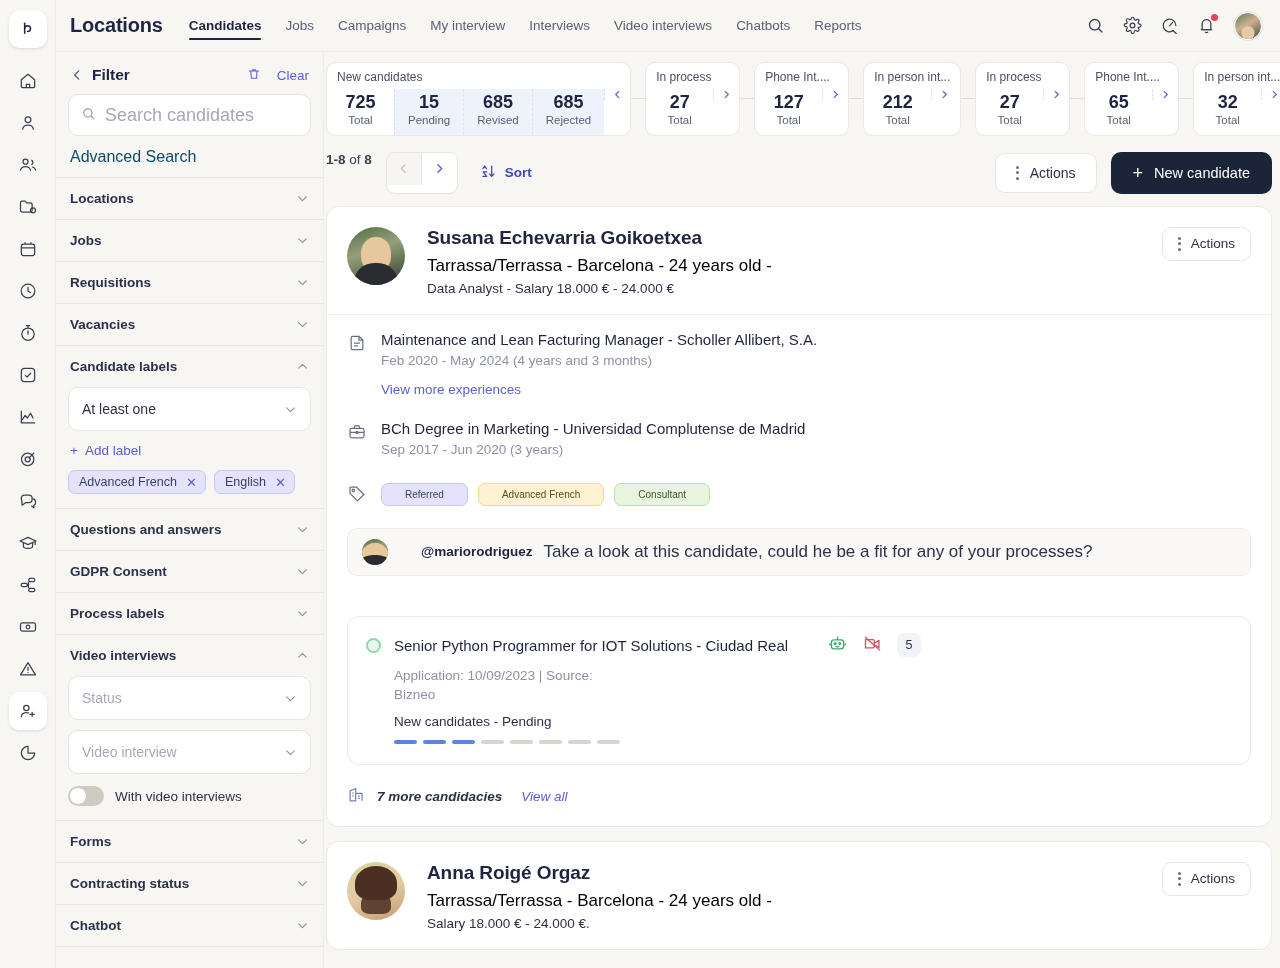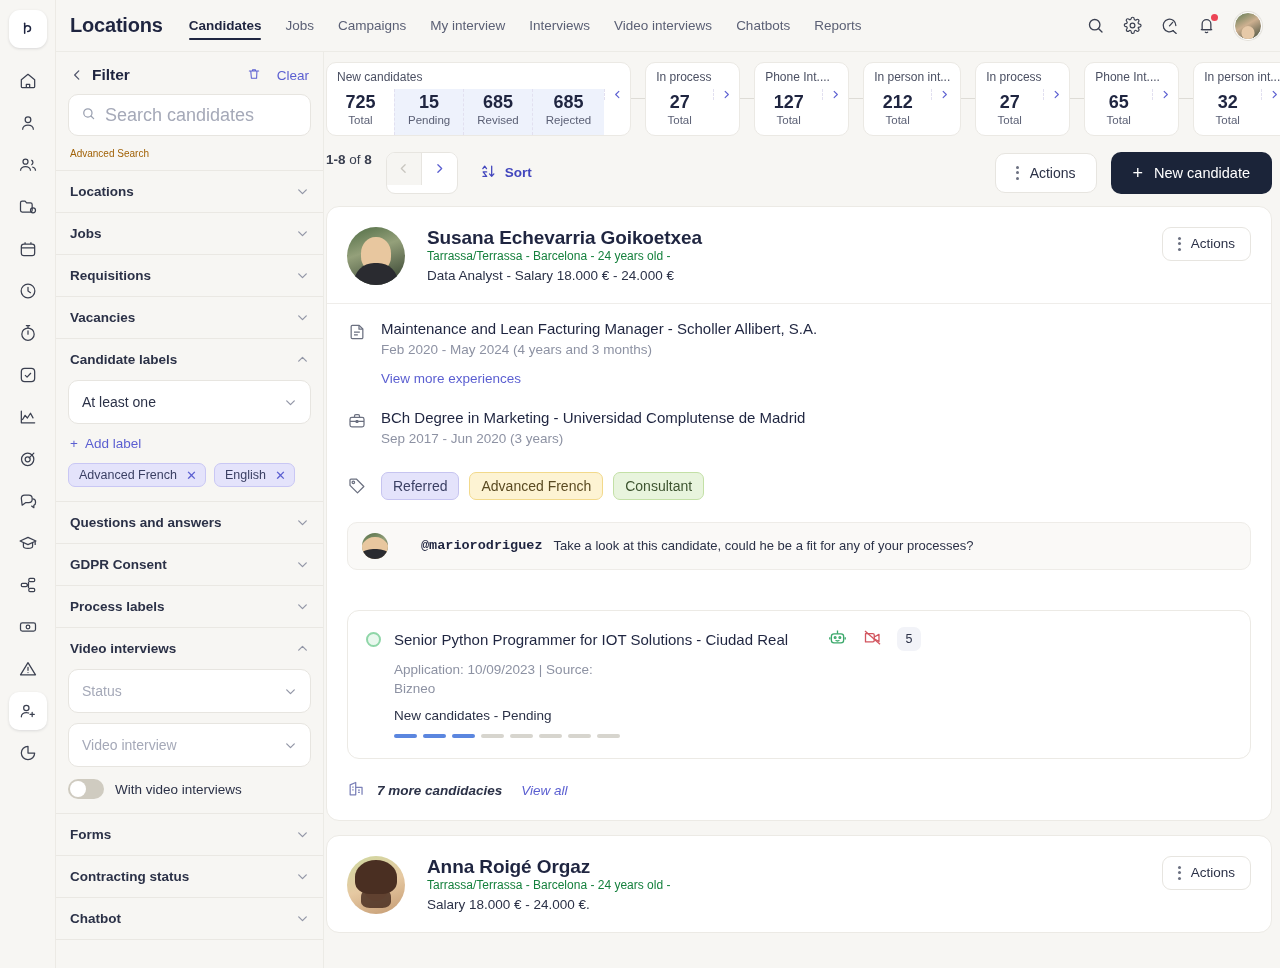--- a/index.html
+++ b/index.html
@@ -95,21 +95,21 @@
     margin: 0 12px; height: 42px; background: #fff;
     border: 1px solid #e7e5e0; border-radius: 10px;
     display: flex; align-items: center; padding: 0 12px; gap: 9px;
   }
   .search-box svg { width: 15px; height: 15px; color: #9aa0b0; flex: 0 0 auto; }
   .search-box input {
     border: 0; outline: 0; font-size: 18px; color: #2b3147;
     background: transparent; width: 100%; font-family: inherit;
   }
   .search-box input::placeholder { color: #a5a9b8; }
-  .adv-search { color: #a16207; font-size: 10px; padding: 12px 14px 11px; cursor: pointer; }
+  .adv-search { color: #0c4a6e; font-size: 16px; padding: 12px 14px 11px; cursor: pointer; }
 
   .f-sect { border-top: 1px solid #eae8e3; }
   .f-row {
     display: flex; align-items: center; justify-content: space-between;
     padding: 13px 14px; cursor: pointer;
   }
   .f-label { font-size: 13.5px; font-weight: 700; color: #2b3147; }
   .chev { color: #9296a6; display: flex; }
   .chev svg { width: 13px; height: 13px; }
   .f-content { padding: 0 12px 14px; }
@@ -220,49 +220,49 @@
     content:""; position:absolute; left:50%; top:22%; transform:translateX(-50%);
     width:26px; height:32px; border-radius:48%; background:#dfa97e;
   }
   .av-anna::after {
     content:""; position:absolute; left:50%; top:8%; transform:translateX(-50%);
     width:42px; height:34px; border-radius:50% 50% 35% 35%; background:#4a2f22;
     box-shadow: 0 20px 0 -6px rgba(74,47,34,.85);
   }
   .av-comment { width: 26px; height: 26px; border-radius: 50%; flex: 0 0 26px; }
   .cand-name { font-size: 19px; font-weight: 700; color: #1f2540; letter-spacing: -.1px; }
-  .cand-meta { font-size: 12px; color: #15803d; margin-top: 0; }
+  .cand-meta { font-size: 17px; color: #000000; margin-top: 7px; }
   .cand-role { font-size: 13.5px; color: #2b3147; margin-top: 5px; }
   .card-head .actions-wrap { margin-left: auto; }
   .btn-card-actions {
     background: #fff; border: 1px solid #e7e5e0; border-radius: 9px;
     height: 34px; padding: 0 15px; display: flex; align-items: center; gap: 10px;
     font-size: 13.5px; color: #2b3147; cursor: pointer; font-family: inherit;
   }
   .card-sep { height: 1px; background: #efedea; }
   .card-body { padding: 16px 20px 18px; }
   .exp-row { display: flex; align-items: flex-start; gap: 14px; }
   .exp-icon { color: #6b7080; flex: 0 0 auto; padding-top: 2px; }
   .exp-icon svg { width: 20px; height: 20px; }
   .exp-title { font-size: 15px; color: #1f2540; }
   .exp-sub { font-size: 13.5px; color: #8d92a3; margin-top: 5px; }
   .view-more { color: #5b5fd1; font-size: 13.5px; margin: 14px 0 0 34px; cursor: pointer; display: inline-block; }
   .tag-row { display: flex; align-items: center; gap: 10px; margin-top: 26px; }
   .tag-icon { color: #6b7080; display: flex; margin-right: 4px; }
   .tag-icon svg { width: 20px; height: 20px; }
-  .tag { border-radius: 7px; padding: 5px 11px; font-size: 14px; cursor: pointer; }
+  .tag { border-radius: 7px; padding: 5px 23px; font-size: 10px; cursor: pointer; }
   .tag-purple { background: #e4e3fb; border: 1px solid #c6c4f0; color: #3a3f63; }
   .tag-yellow { background: #fdf3d3; border: 1px solid #f2d98b; color: #5a4a22; }
   .tag-green { background: #e8f4dd; border: 1px solid #c3e0a6; color: #3d5430; }
   .comment {
     margin-top: 22px; background: #faf9f7; border: 1px solid #eeece8; border-radius: 10px;
     display: flex; align-items: center; gap: 11px; padding: 10px 14px;
   }
-  .comment .mention { font-size: 13.5px; font-weight: 700; color: #1f2540; font-family: Liberation Mono, monospace; }
-  .comment .ctext { font-size: 13px; color: #2b3147; }
+  .comment .mention { font-size: 13.5px; font-weight: 700; color: #1f2540; }
+  .comment .ctext { font-size: 17px; color: #2b3147; }
 
   .process-box {
     margin: 22px 20px 0; border: 1px solid #eceae5; border-radius: 12px;
     padding: 16px 18px 20px;
   }
   .pb-head { display: flex; align-items: center; gap: 13px; }
   .pb-dot { width: 15px; height: 15px; border-radius: 50%; border: 2px solid #8fd6a8; background: #e9f8ee; flex: 0 0 15px; }
   .pb-title { font-size: 15px; color: #1f2540; }
   .pb-icons { display: flex; align-items: center; gap: 14px; margin-left: 26px; }
   .pb-icons svg { width: 21px; height: 21px; }

